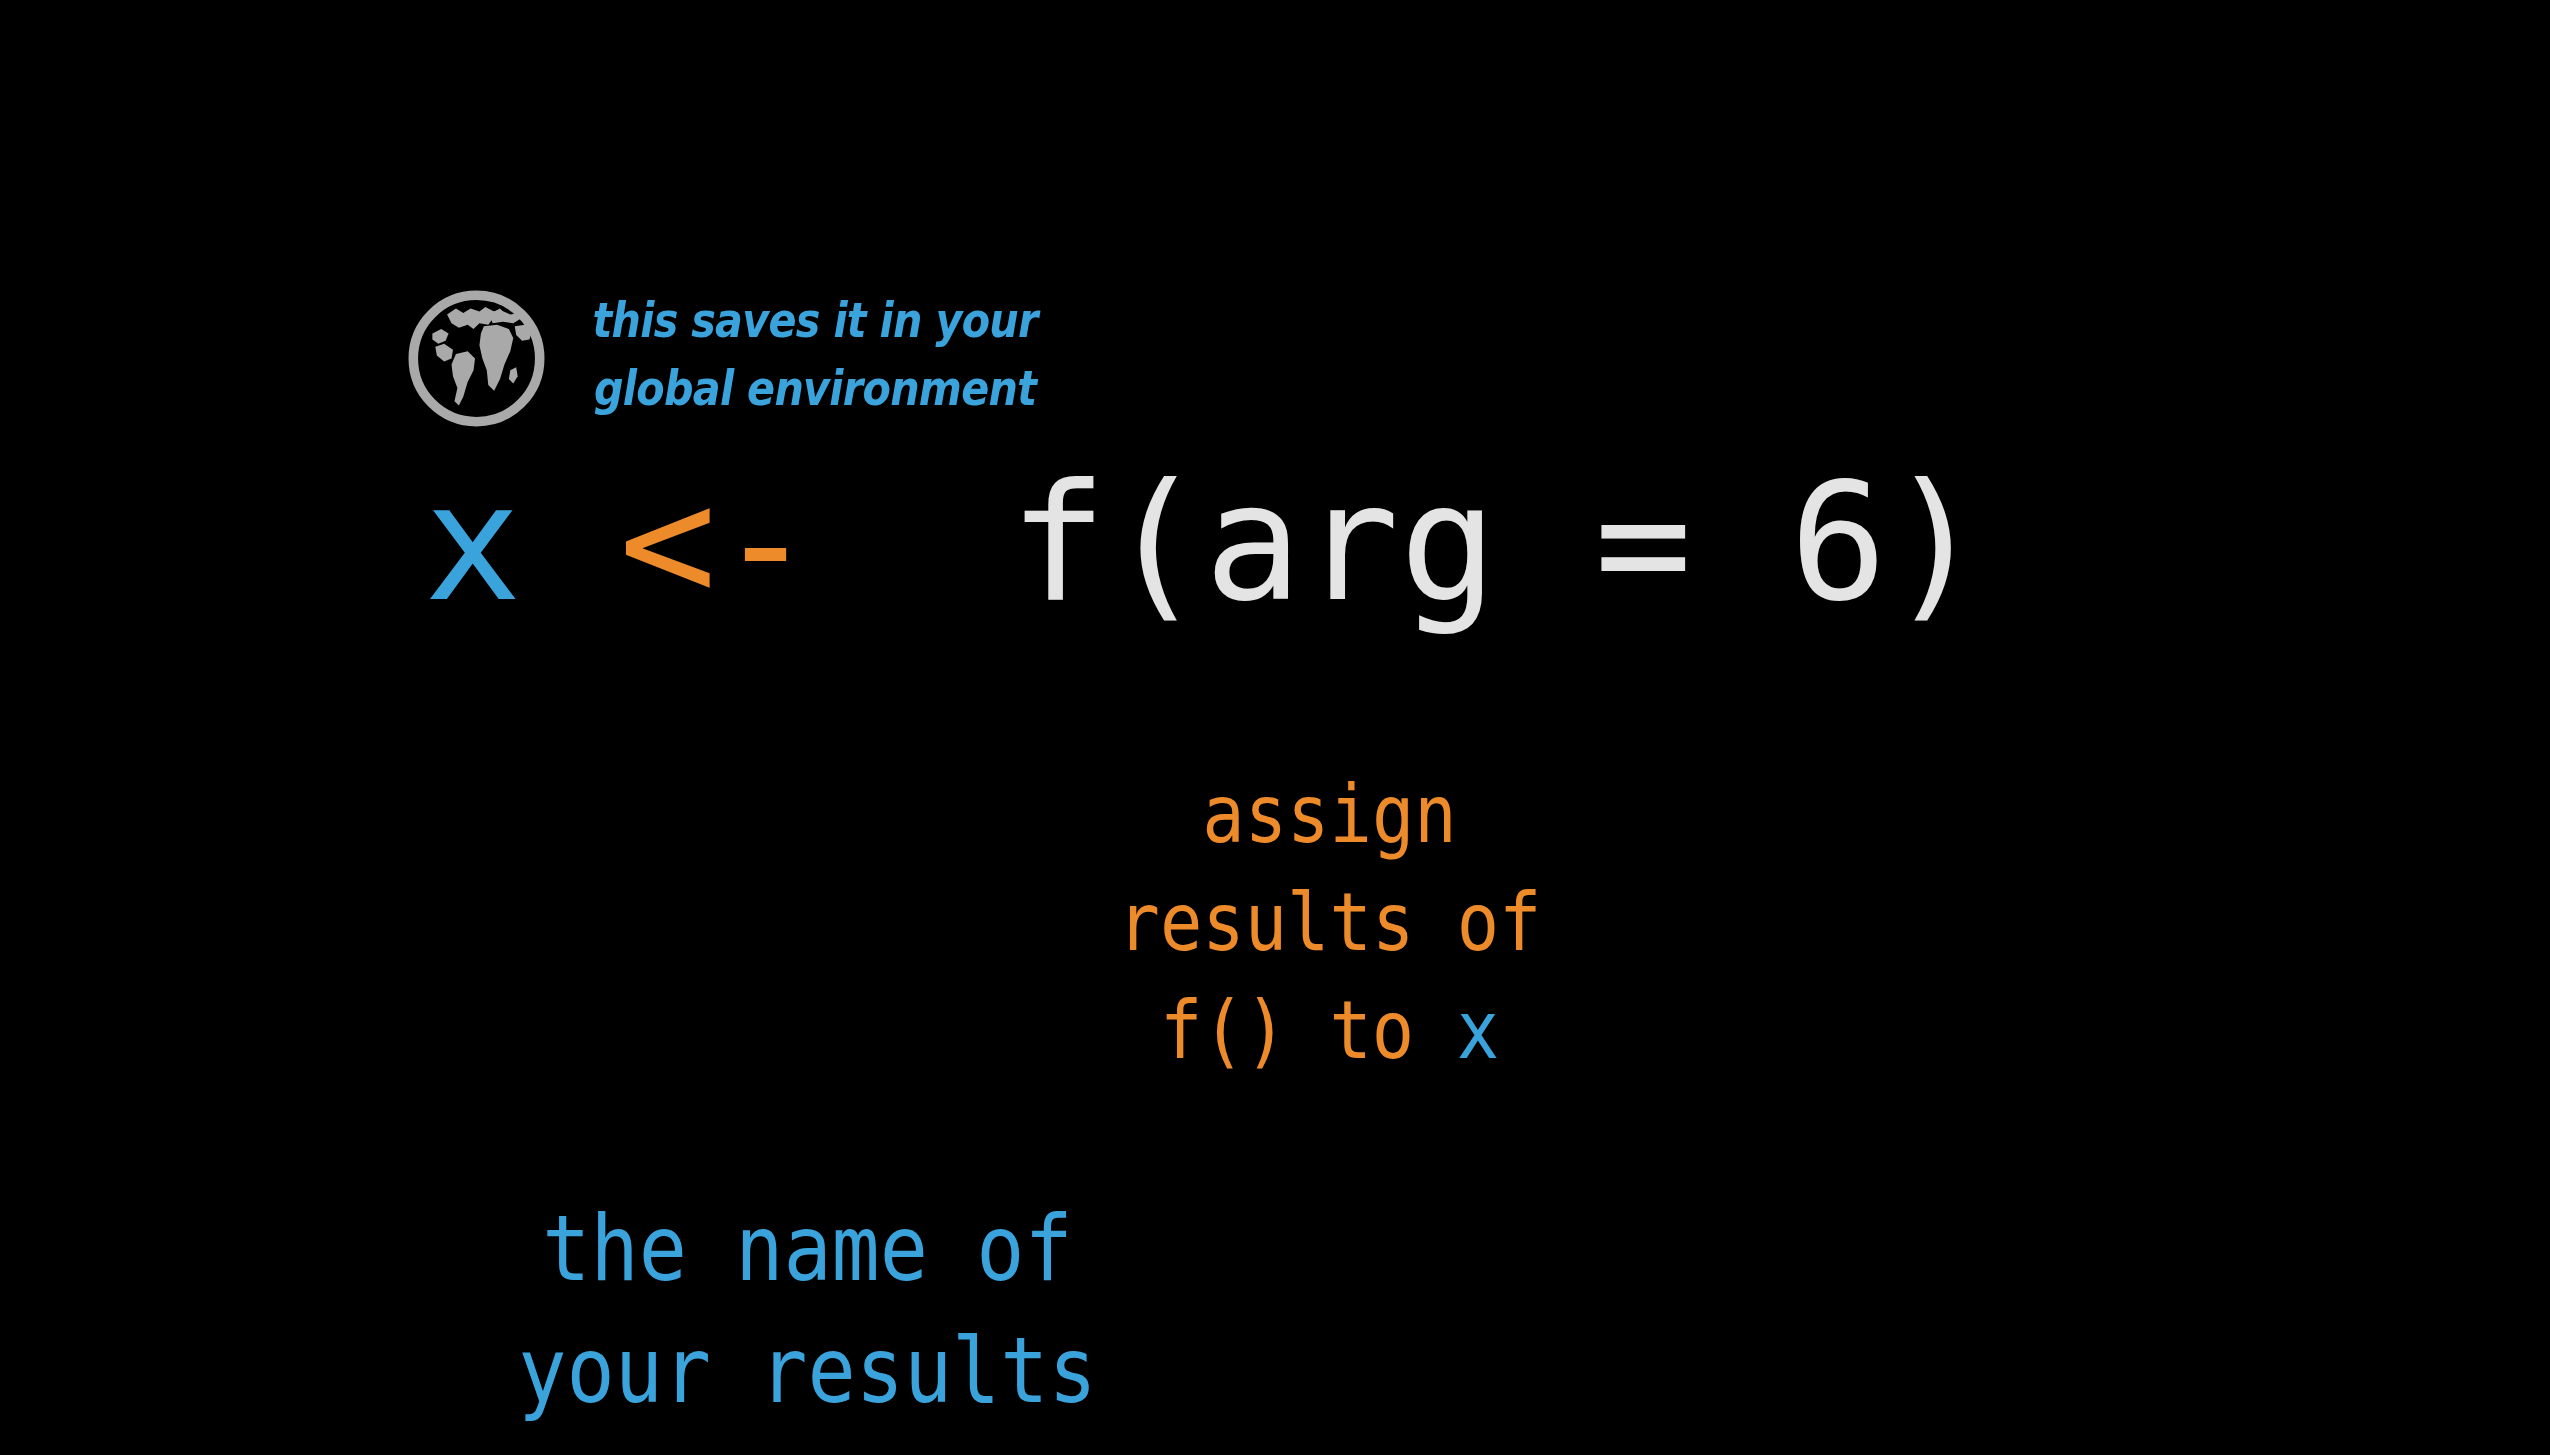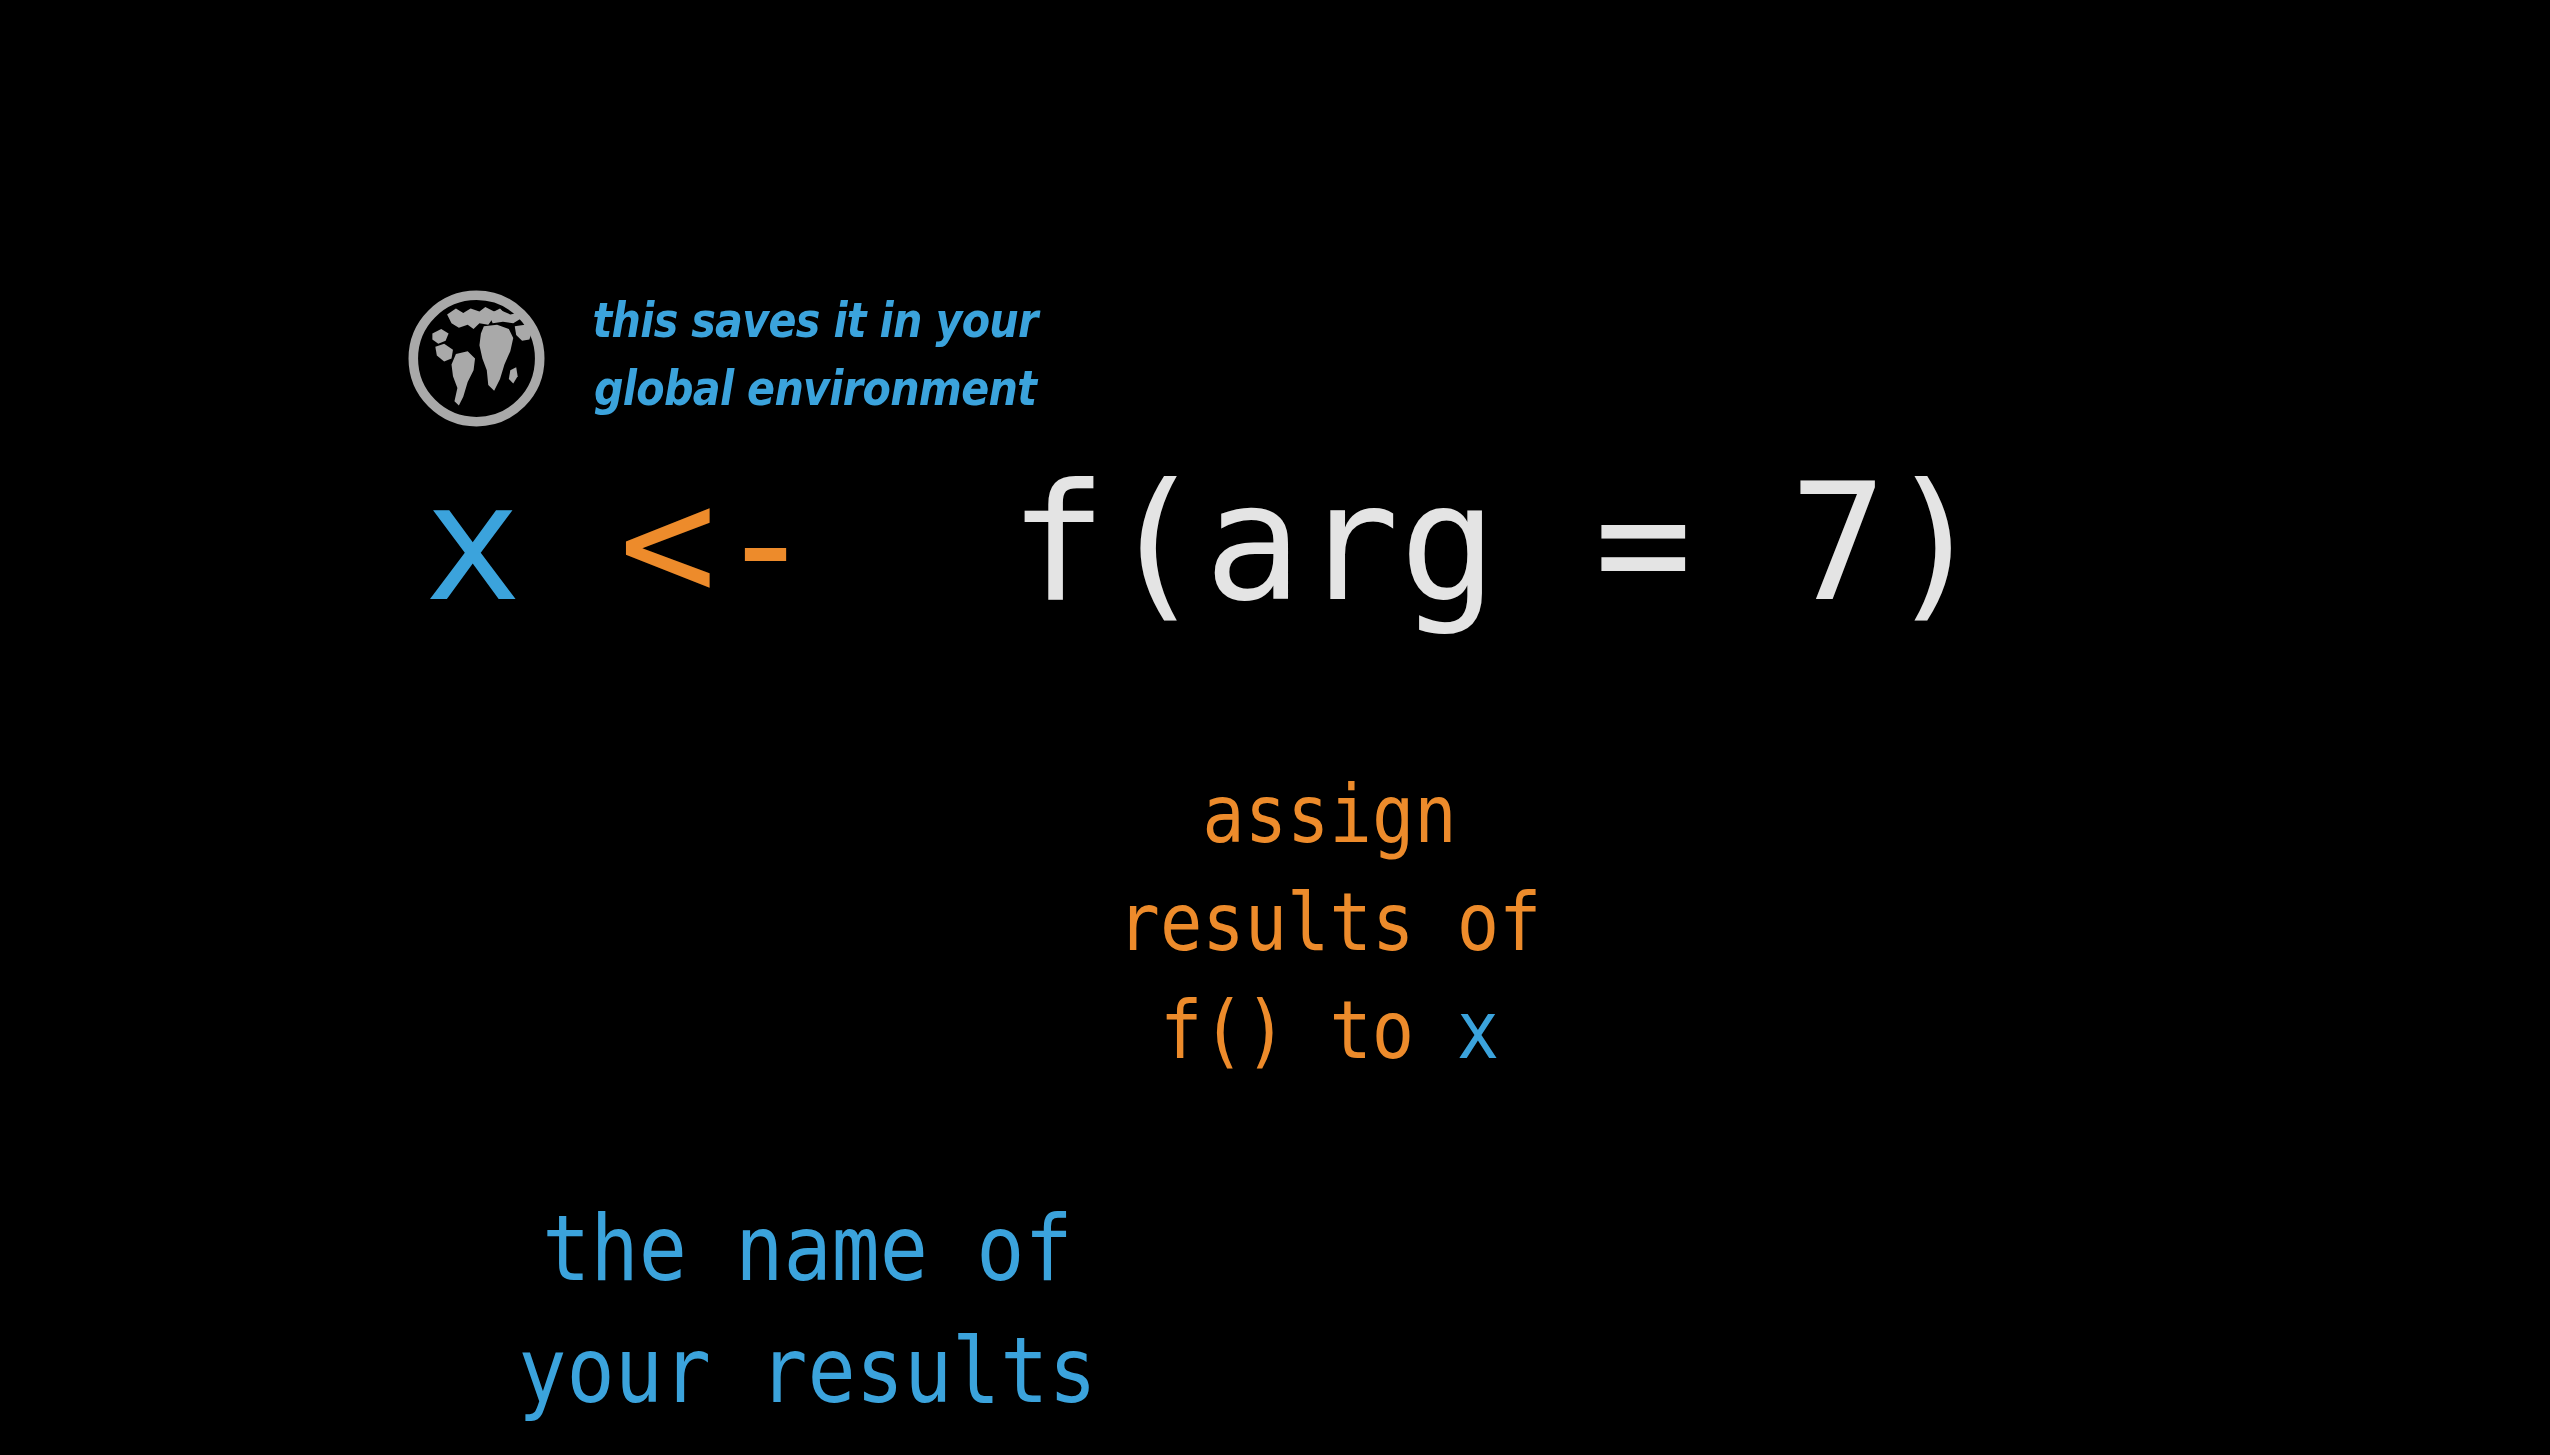--- a/index.html
+++ b/index.html
@@ -127,21 +127,21 @@
         <path d="M73 58 L77 56 L78 62 L75 67 L72 64 Z"></path>
       </g>
     </svg>
   </div>
 
   <div id="env-note">
     <span class="line">this saves it in your</span>
     <span class="line">global environment</span>
   </div>
 
-  <div id="code-line"><span class="tok-var">x</span><span class="tok-call"> </span><span class="tok-assign">&lt;-</span><span class="tok-call">  </span><span class="tok-call">f(arg = 7)</span></div>
+  <div id="code-line"><span class="tok-var">x</span><span class="tok-call"> </span><span class="tok-assign">&lt;-</span><span class="tok-call">  </span><span class="tok-call">f(arg = 6)</span></div>
 
   <div id="assign-note">
     <span class="line">assign</span>
     <span class="line">results of</span>
     <span class="line"><span>f() to </span><span class="tok-var">x</span></span>
   </div>
 
   <div id="name-note">
     <span class="line">the name of</span>
     <span class="line">your results</span>

